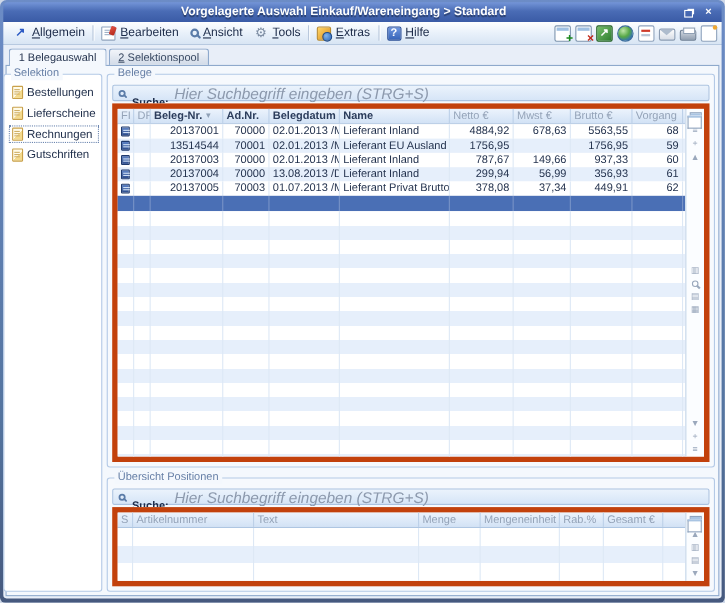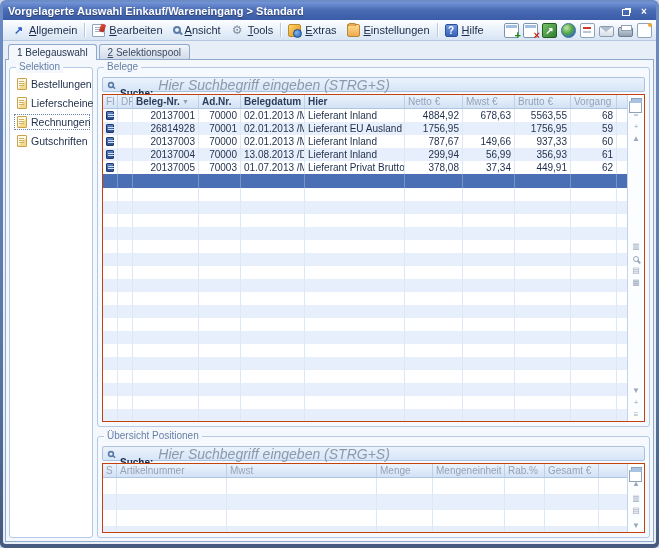--- a/index.html
+++ b/index.html
@@ -7,21 +7,21 @@
     font-family: "Liberation Sans", sans-serif; background:#cfd8e8; }
 
   .window { width: 659px; height: 548px;
     background: linear-gradient(180deg,#6c8cc6 0%,#54749f 70%,#46597e 100%);
     border-radius: 6px 6px 5px 5px; padding: 2px 3px 4px 3px;
     display: flex; flex-direction: column; }
 
   
   .titlebar { height: 18px; border-radius: 4px 4px 0 0; flex: 0 0 18px;
     background: linear-gradient(180deg,#7495d8 0%,#4a6cb5 45%,#3a5ba6 100%);
-    display: flex; align-items: center; padding: 0 5px; }
+    display: flex; align-items: center; padding: 0 5px; text-align: center; }
   .titlebar .title { color:#fff; font-size: 11px; font-weight: bold; flex: 1;
     text-shadow: 0 1px 1px rgba(0,0,0,.4); white-space: nowrap; }
   .winbtn { width: 14px; height: 13px; margin-left: 3px; display:flex;
     align-items:center; justify-content:center; color:#fff; font-size: 10px;
     font-weight:bold; cursor: default; }
   .restore-glyph { width: 8px; height: 7px; border: 1px solid #fff;
     box-shadow: 2px -2px 0 -1px #fff; margin-top: 2px; margin-right: 2px; }
 
   
   .toolbar { height: 21px; flex: 0 0 21px;
@@ -98,21 +98,21 @@
   .tab u { text-decoration: underline; }
 
   .tabpage { flex: 1; border: 1px solid #8ea9cc; background: #f4f8fd; padding: 3px;
     display: flex; gap: 4px; position: relative; z-index: 1; }
 
   
   .gbox { position: relative; border: 1px solid #b3c9e6; border-radius: 3px; margin-top: 4px; }
   .gbox > .glabel { position: absolute; top: -7px; left: 6px; background:#f4f8fd;
     padding: 0 3px; font-size: 10px; color:#667fa6; line-height: 12px; white-space:nowrap; }
 
-  .leftcol { width: 84px; flex: 0 0 84px; display:flex; flex-direction:column; }
+  .leftcol { width: 84px; flex: 0 0 84px; display:flex; flex-direction:column;align-items:flex-end; }
   .selbox { flex: 1; background: #fff; }
   .selitems { padding: 8px 2px 2px 4px; display:flex; flex-direction:column; gap: 3px; }
   .selitem { display:flex; align-items:center; gap: 4px; font-size: 10.5px; color:#1e2d49;
     padding: 1px 2px; border: 1px dotted transparent; cursor: default; white-space:nowrap; }
   .selitem.focused { border-color:#6c86b0; }
   .doc-ic { width: 10px; height: 12px; flex:0 0 10px; background: linear-gradient(135deg,#fffbe8 55%,#f3d98c 56%);
     border: 1px solid #c9a14a; border-radius: 1px; position: relative; }
   .doc-ic::after { content:""; position:absolute; left:1px; top:2px; width:5px; height:1px;
     background:#cfae66; box-shadow: 0 2px 0 #cfae66, 0 4px 0 #cfae66; }
 
@@ -125,21 +125,21 @@
     background: linear-gradient(180deg,#ebf3fc 0%,#d6e5f7 100%);
     border: 1px solid #aac2e0; border-radius: 2px; display:flex; align-items:center;
     gap: 5px; padding: 0 4px; }
   .searchbar .slabel { font-size: 10px; font-weight: bold; color:#1c2b49;margin-top:17px; }
   .searchbar input { flex: 1; border: none; background: transparent; outline: none;
     font-family: "Liberation Sans", sans-serif; font-size: 14px; font-style: italic; color:#3a4a63; }
   .searchbar input::placeholder { color:#8c99ad; font-style: italic; }
   .smag { transform: scale(.8); }
 
   
-  .grid { flex: 1; border: 1px solid #c2410c; background:#fff; display:flex; min-height:0; }
+  .grid { flex: 1; border: 5px solid #c2410c; background:#fff; display:flex; min-height:0; }
   .gridmain { flex: 1; display:flex; flex-direction:column; min-width: 0; }
   .gr { display: flex; flex: 0 0 13px; height: 13px; align-items: stretch; font-size: 10px; }
   .hdr { background: linear-gradient(180deg,#ecf3fc 0%,#d2e2f5 100%);
     border-bottom: 1px solid #aec6e2; flex: 0 0 14px; height: 14px; }
   .hc { display:flex; align-items:center; padding: 0 3px; border-right: 1px solid #bcd0e8;
     color:#2c3d5c; font-weight: bold; overflow: hidden; white-space: nowrap; gap: 2px; }
   .hc.muted { color:#94a3b8; font-weight: normal; }
   .cell { display:flex; align-items:center; padding: 0 3px; border-right: 1px solid #dde8f5;
     color:#1f2e4a; overflow:hidden; white-space:nowrap; }
   .num { justify-content: flex-end; }
@@ -209,24 +209,20 @@
     </div>
     <div class="menuitem">
       <span class="mi mi-gear">⚙</span>
       <span><u>T</u><span>ools</span></span>
     </div>
     <div class="msep"></div>
     <div class="menuitem">
       <span class="mi mi-extras"></span>
       <span><u>E</u><span>xtras</span></span>
     </div>
-    <div class="menuitem">
-      <span class="mi mi-settings"></span>
-      <span><u>E</u><span>instellungen</span></span>
-    </div>
     <div class="msep"></div>
     <div class="menuitem">
       <span class="mi mi-help">?</span>
       <span><u>H</u><span>ilfe</span></span>
     </div>
     <div class="tspacer"></div>
     <span class="ti ticon ti-table"></span>
     <span class="ti ticon ti-table del"></span>
     <span class="ti ticon ti-export">↗</span>
     <span class="ti ticon ti-globe"></span>
@@ -284,21 +280,21 @@
             <div class="gridmain">
               <div class="gr hdr">
                 <div class="hc muted c-fi">FI</div>
                 <div class="hc muted c-dr">DR</div>
                 <div class="hc c-beleg">
                     <span>Beleg-Nr.</span>
                     <span class="sortglyph">▼</span>
                   </div>
                 <div class="hc c-adnr">Ad.Nr.</div>
                 <div class="hc c-datum">Belegdatum</div>
-                <div class="hc c-name">Hier</div>
+                <div class="hc c-name">Name</div>
                 <div class="hc muted c-netto">Netto €</div>
                 <div class="hc muted c-mwst">Mwst €</div>
                 <div class="hc muted c-brutto">Brutto €</div>
                 <div class="hc muted c-vorg">Vorgang</div>
                 <div class="hc c-fill"></div>
               </div>
 
               <div class="gr odd">
                 <div class="cell c-fi">
                     <span class="rec-ic"></span>
@@ -312,21 +308,21 @@
                 <div class="cell num c-mwst">678,63</div>
                 <div class="cell num c-brutto">5563,55</div>
                 <div class="cell num c-vorg">68</div>
                 <div class="cell c-fill"></div>
               </div>
               <div class="gr even">
                 <div class="cell c-fi">
                     <span class="rec-ic"></span>
                   </div>
                 <div class="cell c-dr"></div>
-                <div class="cell num c-beleg">26814928</div>
+                <div class="cell num c-beleg">13514544</div>
                 <div class="cell num c-adnr">70001</div>
                 <div class="cell c-datum">02.01.2013 /Mi</div>
                 <div class="cell c-name">Lieferant EU Ausland</div>
                 <div class="cell num c-netto">1756,95</div>
                 <div class="cell num c-mwst"></div>
                 <div class="cell num c-brutto">1756,95</div>
                 <div class="cell num c-vorg">59</div>
                 <div class="cell c-fill"></div>
               </div>
               <div class="gr odd">
@@ -429,21 +425,21 @@
             <span class="mag smag"></span>
             <span class="slabel">Suche:</span>
             <input type="text" placeholder="Hier Suchbegriff eingeben (STRG+S)" style="">
           </div>
 
           <div class="grid">
             <div class="gridmain">
               <div class="gr hdr">
                 <div class="hc muted p-s">S</div>
                 <div class="hc muted p-art">Artikelnummer</div>
-                <div class="hc muted p-text">Mwst</div>
+                <div class="hc muted p-text">Text</div>
                 <div class="hc muted p-menge">Menge</div>
                 <div class="hc muted p-einh">Mengeneinheit</div>
                 <div class="hc muted p-rab">Rab.%</div>
                 <div class="hc muted p-ges">Gesamt €</div>
                 <div class="hc p-fill"></div>
               </div>
               <div class="fillerP">
                 <div class="fcol p-s"></div>
                   <div class="fcol p-art"></div>
                   <div class="fcol p-text"></div>

